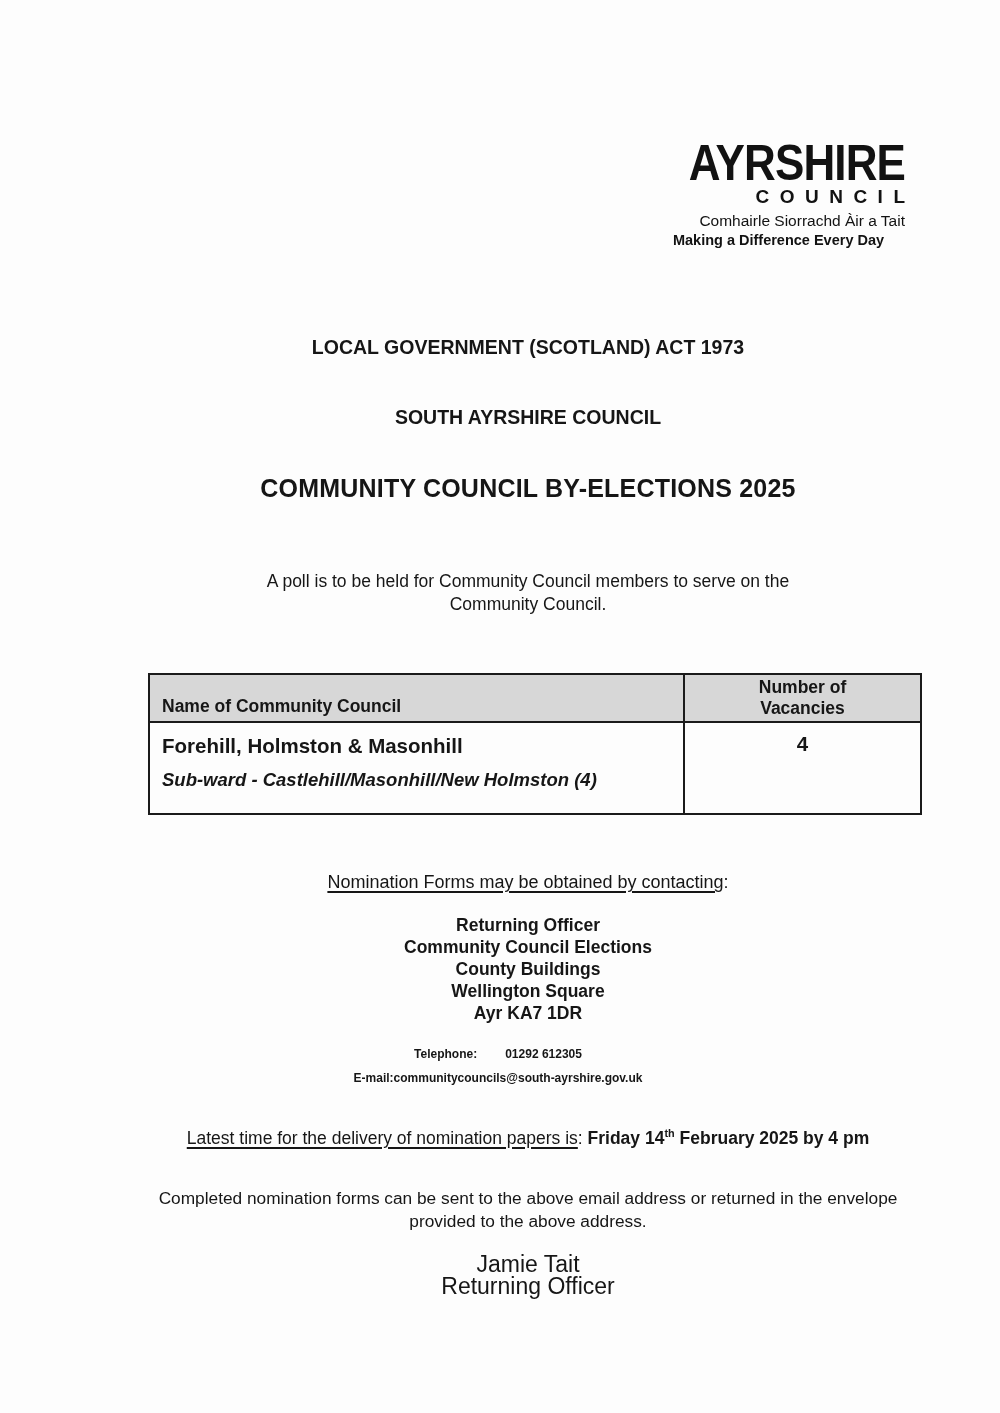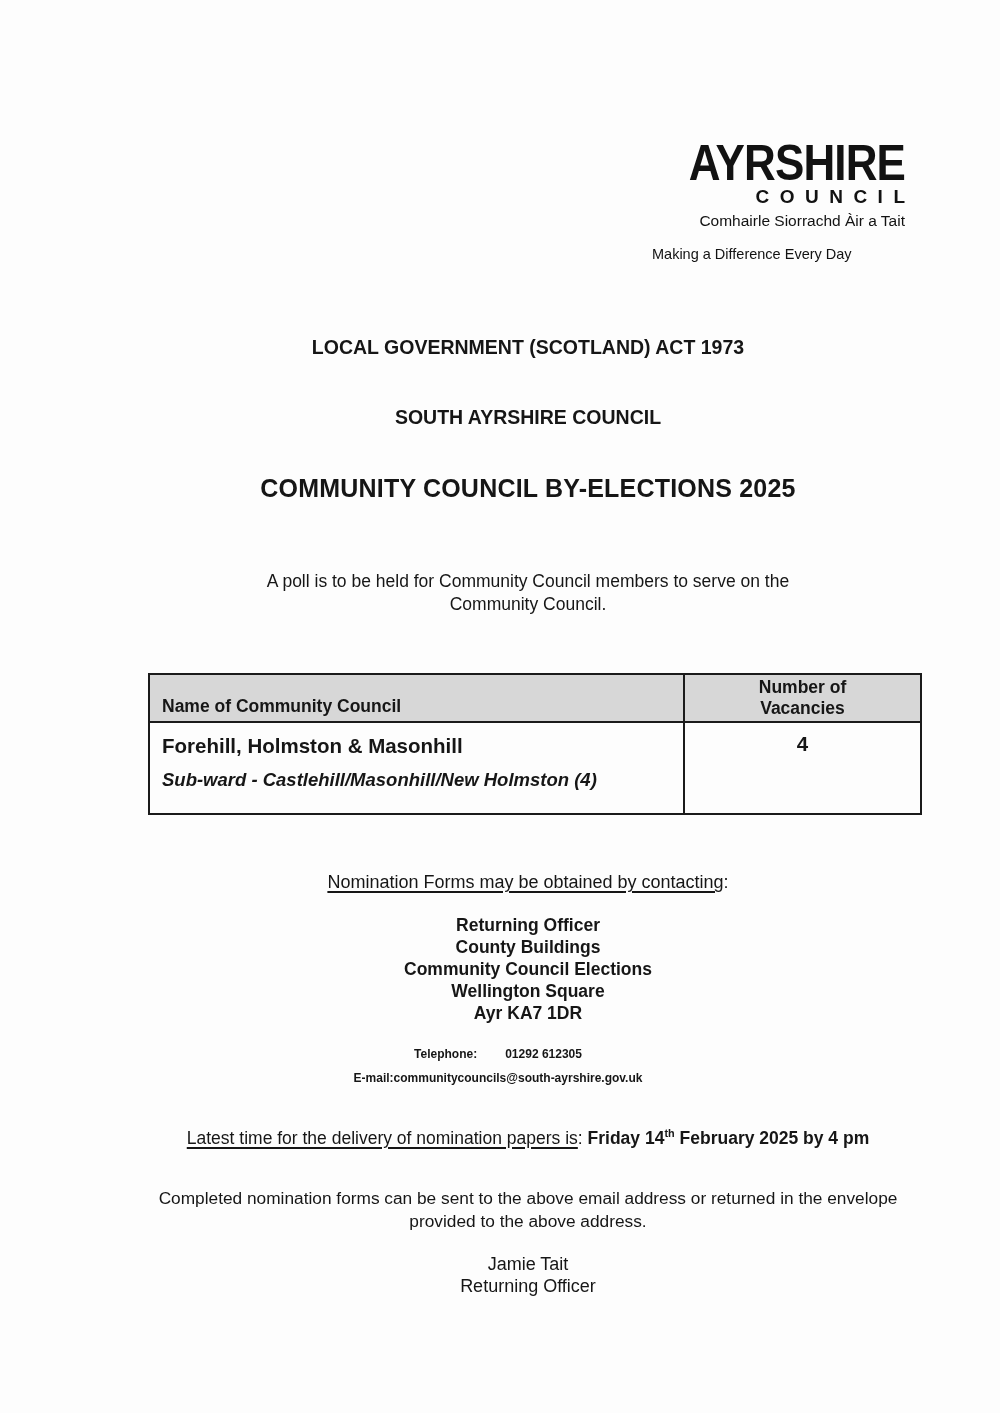--- a/index.html
+++ b/index.html
@@ -52,24 +52,24 @@
     margin-top: -3px;
     white-space: nowrap;
   }
   .logo-gaelic {
     font-size: 15.5px;
     text-align: right;
     margin-top: 4px;
     white-space: nowrap;
   }
   .logo-tagline {
-    font-weight: normal;
+    font-weight: bold;
     font-size: 14.5px;
-    text-align: left;
-    margin-top: 16px;
+    text-align: center;
+    margin-top: 2px;
     white-space: nowrap;
   }
 
   
   .cblock {
     position: absolute;
     left: 56px;
     width: 944px;
     text-align: center;
   }
@@ -88,21 +88,21 @@
   .contact-label-tel   { margin-right: 28px; }
   .contact-label-email { }
 
   .deadline  { top: 1128px; font-size: 17.5px; }
   .deadline b { font-weight: bold; }
   .deadline sup { font-size: 0.62em; vertical-align: super; line-height: 0; }
 
   .note      { top: 1187px; font-size: 17.3px; line-height: 23px; }
   .note .wrap { display: inline-block; max-width: 742px; }
 
-  .signature { top: 1253px; font-size: 18px; line-height: 22px; }
+  .signature { top: 1253px; font-size: 23px; line-height: 22px; }
 
   
   .vac-table {
     position: absolute;
     top: 673px;
     left: 148px;
     width: 772px;
     border-collapse: collapse;
     table-layout: fixed;
   }
@@ -178,22 +178,22 @@
       </tr>
     </tbody>
   </table>
 
   <div class="cblock nom-head">
     <span class="underlined">Nomination Forms may be obtained by contacting</span><span>:</span>
   </div>
 
   <div class="cblock address">
     <div>Returning Officer</div>
+    <div>Community Council Elections</div>
     <div>County Buildings</div>
-    <div>Community Council Elections</div>
     <div>Wellington Square</div>
     <div>Ayr KA7 1DR</div>
   </div>
 
   <div class="cblock contact">
     <div>
       <span class="contact-label-tel">Telephone:</span><span>01292 612305</span>
     </div>
     <div>
       <span class="contact-label-email">E-mail:</span><span>communitycouncils@south-ayrshire.gov.uk</span>

